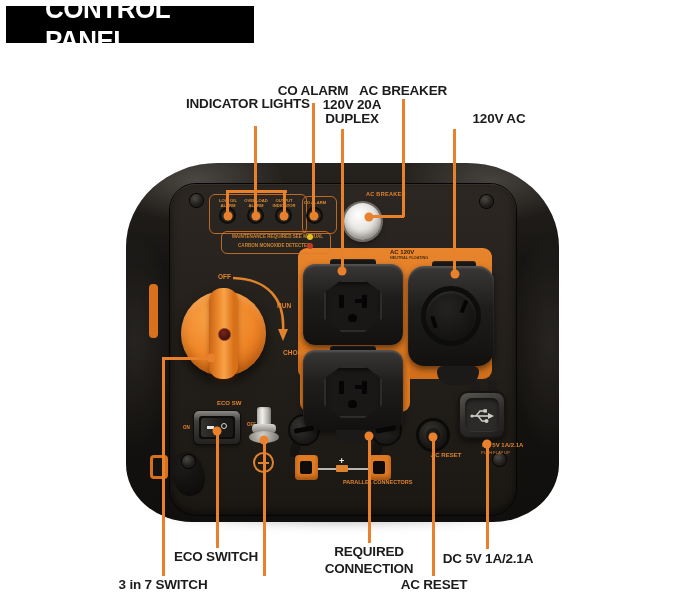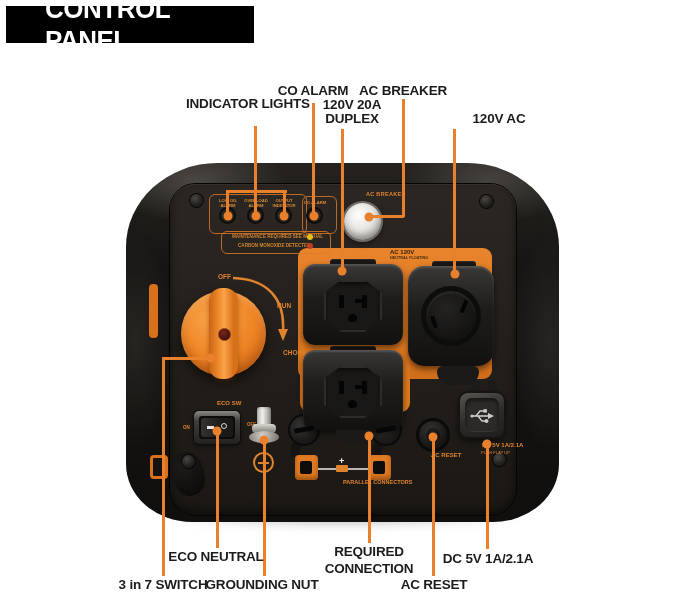--- a/index.html
+++ b/index.html
@@ -33,23 +33,22 @@
 
   <div class="lbl" style="left:186px;top:96px;">
     <div>INDICATOR LIGHTS</div>
   </div>
   <div class="lbl ctr" style="left:313px;top:83px;">CO ALARM</div>
   <div class="lbl ctr" style="left:352px;top:97px;">120V 20A</div>
   <div class="lbl ctr" style="left:352px;top:111px;">DUPLEX</div>
   <div class="lbl ctr" style="left:403px;top:83px;">AC BREAKER</div>
   <div class="lbl ctr" style="left:467px;top:111px;margin-left:32px;">120V AC</div>
 
-  <div class="lbl ctr" style="left:216px;top:549px;">ECO NEUTRAL</div>
+  <div class="lbl ctr" style="left:216px;top:549px;">ECO SWITCH</div>
   <div class="lbl ctr" style="left:163px;top:577px;">3 in 7 SWITCH</div>
-  <div class="lbl ctr" style="left:262px;top:577px;">GROUNDING NUT</div>
   <div class="lbl ctr" style="left:369px;top:544px;">REQUIRED</div>
   <div class="lbl ctr" style="left:369px;top:561px;">CONNECTION</div>
   <div class="lbl ctr" style="left:434px;top:577px;">AC RESET</div>
   <div class="lbl ctr" style="left:488px;top:551px;">DC 5V 1A/2.1A</div>
 
   <div class="abs" style="left:150px;top:506px;width:380px;height:22px;background:radial-gradient(ellipse at center,rgba(0,0,0,0.3),transparent 70%);filter:blur(4px);z-index:0;"></div>
 
   <div class="abs" style="left:126px;top:163px;width:433px;height:359px;border-radius:92px 92px 66px 66px / 84px 84px 58px 58px;background:linear-gradient(180deg,#26231f 0%,#171513 28%,#110f0d 100%);z-index:1;">
     <div class="abs" style="inset:0;border-radius:inherit;background:radial-gradient(ellipse 130px 60px at 16% 5%,rgba(150,145,138,0.35),transparent 70%),radial-gradient(ellipse 130px 60px at 84% 5%,rgba(150,145,138,0.3),transparent 70%),radial-gradient(ellipse 60px 160px at 2% 50%,rgba(120,115,108,0.18),transparent 70%),radial-gradient(ellipse 60px 160px at 98% 50%,rgba(120,115,108,0.18),transparent 70%);"></div>
   </div>

